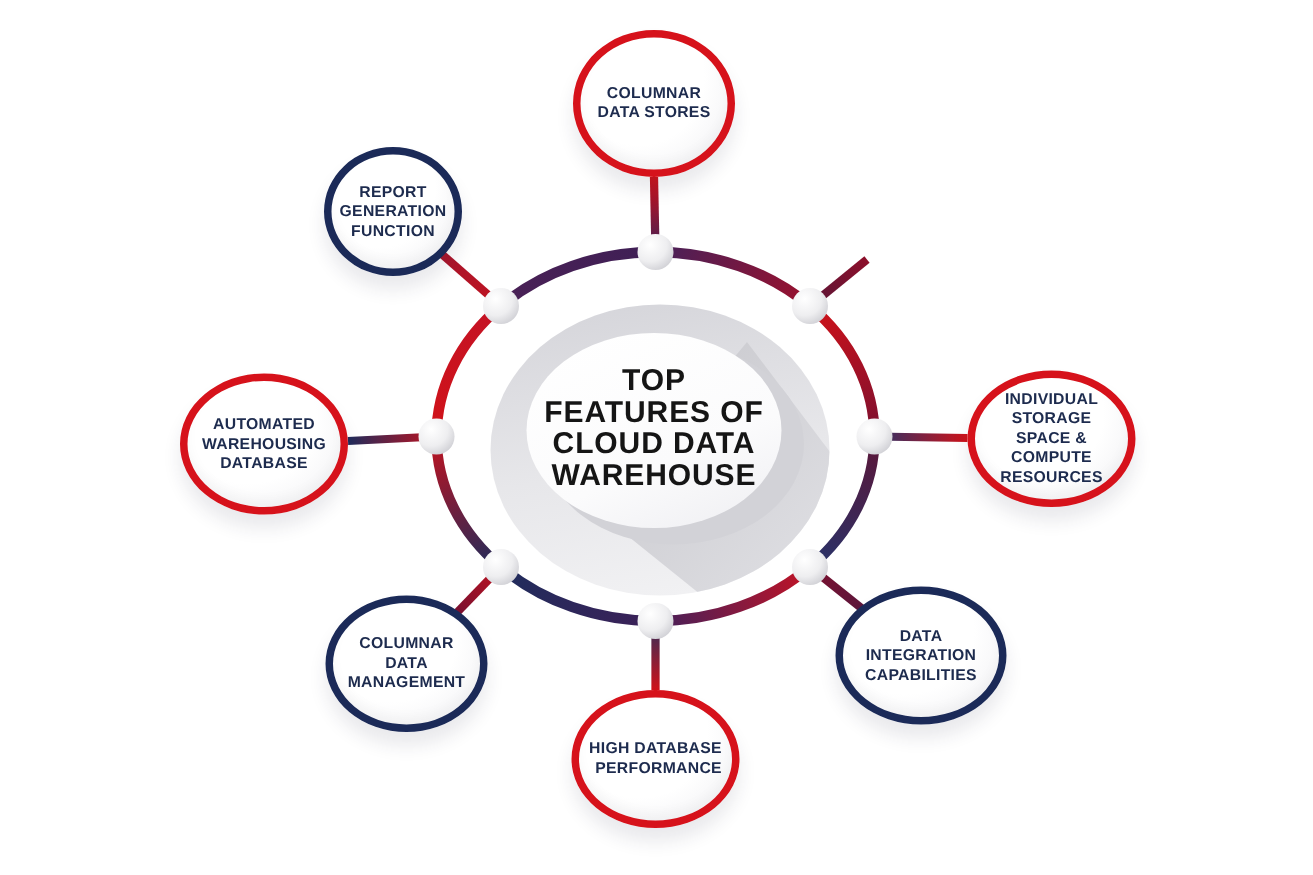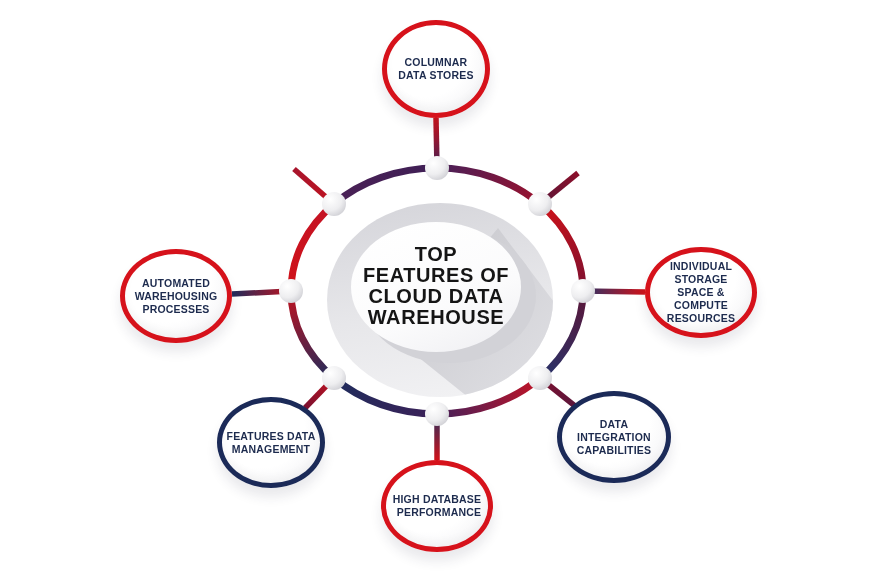--- a/index.html
+++ b/index.html
@@ -194,22 +194,27 @@
   </div>
   <div class="sat navy sat-bottom-right">
     <div class="sat-label">DATA INTEGRATION
 CAPABILITIES</div>
   </div>
   <div class="sat red sat-bottom">
     <div class="sat-label">HIGH DATABASE
 PERFORMANCE</div>
   </div>
   <div class="sat navy sat-bottom-left">
-    <div class="sat-label">FEATURES DATA
+    <div class="sat-label">COLUMNAR DATA
 MANAGEMENT</div>
   </div>
   <div class="sat red sat-left">
     <div class="sat-label">AUTOMATED
 WAREHOUSING
-PROCESSES</div>
+DATABASE</div>
+  </div>
+  <div class="sat navy sat-top-left">
+    <div class="sat-label">REPORT
+GENERATION
+FUNCTION</div>
   </div>
 
 </div>
 
 </body></html>

